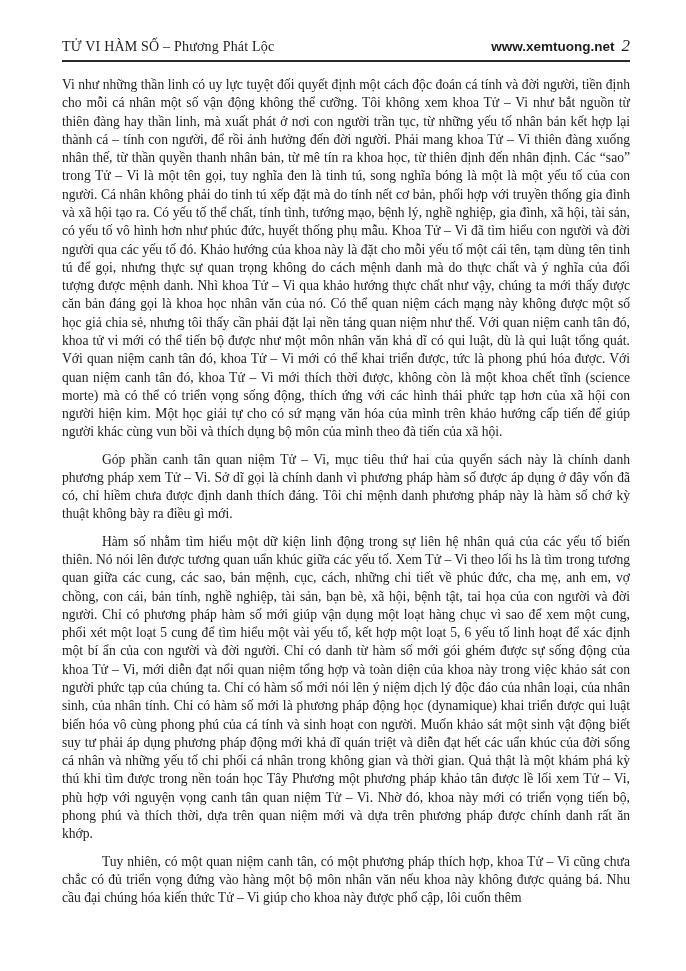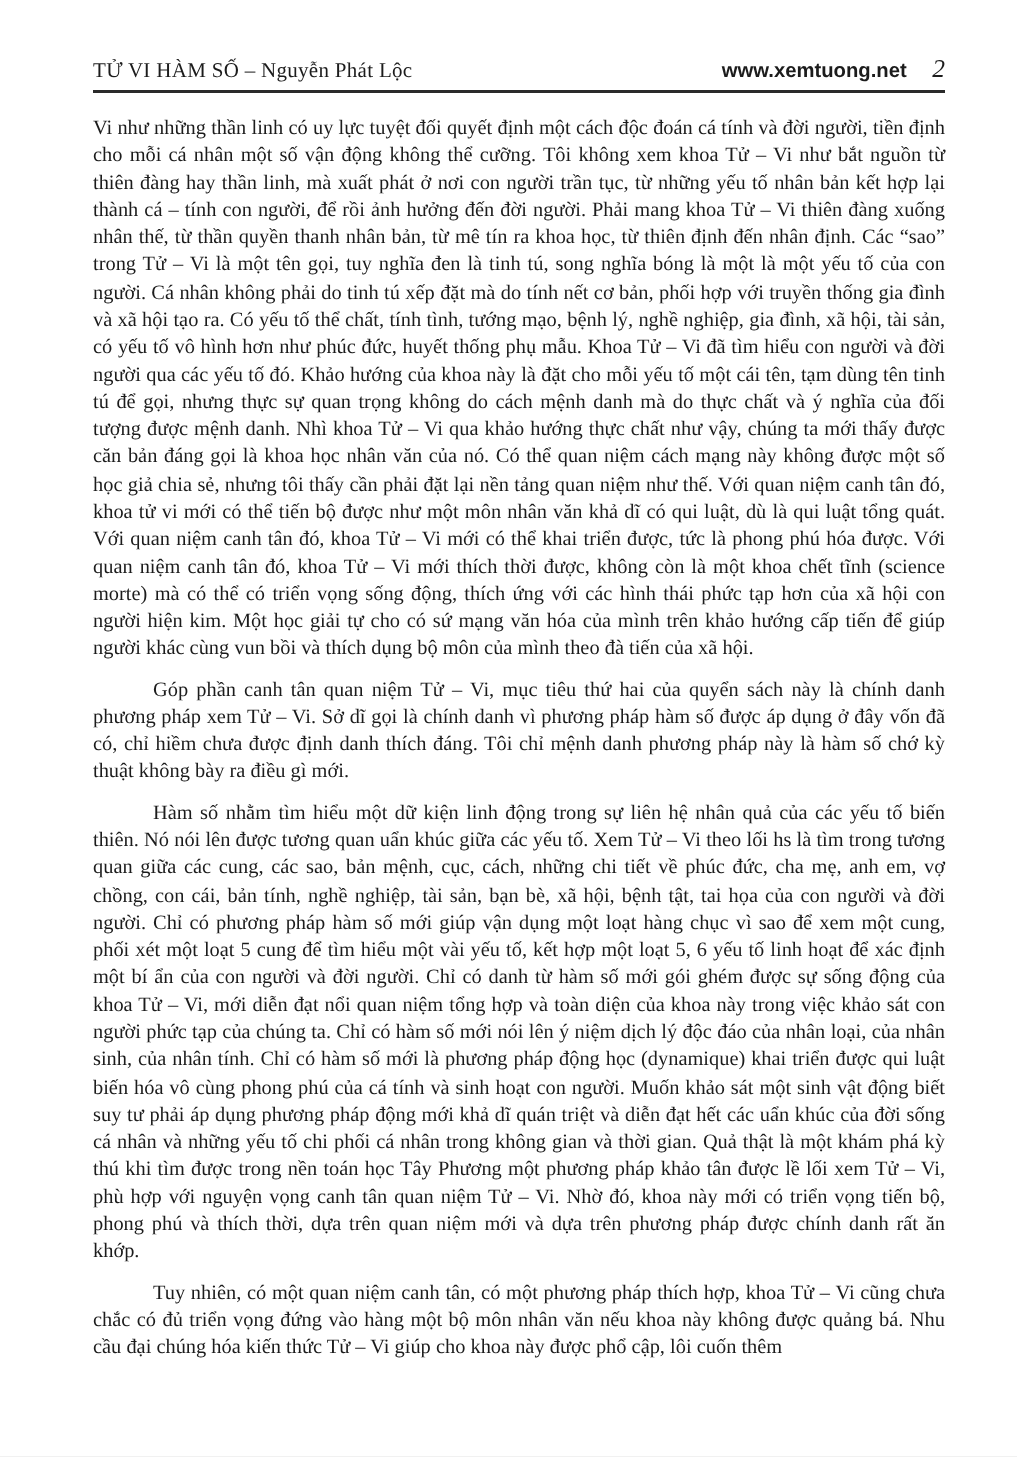--- a/index.html
+++ b/index.html
@@ -22,21 +22,21 @@
     padding-top: 36px;
     padding-bottom: 4px;
     border-bottom: 2px solid #2a2a2a;
   }
   .book-title {
     font-family: "Liberation Serif", serif;
     font-size: 14px;
     letter-spacing: 0.2px;
     white-space: nowrap;
   }
-  .header-right { display: flex; align-items: baseline; gap: 17px; }
+  .header-right { display: flex; align-items: baseline; gap: 7px; }
   .website {
     font-family: "Liberation Sans", sans-serif;
     font-weight: bold;
     font-size: 13.5px;
   }
   .page-number {
     font-style: italic;
     font-size: 17px;
   }
   .body-text {
@@ -50,21 +50,21 @@
     text-indent: 40px;
   }
   .body-text p.continuation { text-indent: 0; }
 </style>
 </head>
 <body>
 
 <div class="page">
 
   <div class="page-header">
-    <span class="book-title">TỬ VI HÀM SỐ – Nguyễn Phát Lộc</span>
+    <span class="book-title">TỬ VI HÀM SỐ – Phương Phát Lộc</span>
     <span class="header-right">
       <span class="website">www.xemtuong.net</span>
       <span class="page-number">2</span>
     </span>
   </div>
 
   <div class="body-text">
     <p class="continuation">Vi như những thần linh có uy lực tuyệt đối quyết định một cách độc đoán cá tính và đời người, tiền định cho mỗi cá nhân một số vận động không thể cưỡng. Tôi không xem khoa Tử – Vi như bắt nguồn từ thiên đàng hay thần linh, mà xuất phát ở nơi con người trần tục, từ những yếu tố nhân bản kết hợp lại thành cá – tính con người, để rồi ảnh hưởng đến đời người. Phải mang khoa Tử – Vi thiên đàng xuống nhân thế, từ thần quyền thanh nhân bản, từ mê tín ra khoa học, từ thiên định đến nhân định. Các “sao” trong Tử – Vi là một tên gọi, tuy nghĩa đen là tinh tú, song nghĩa bóng là một là một yếu tố của con người. Cá nhân không phải do tinh tú xếp đặt mà do tính nết cơ bản, phối hợp với truyền thống gia đình và xã hội tạo ra. Có yếu tố thể chất, tính tình, tướng mạo, bệnh lý, nghề nghiệp, gia đình, xã hội, tài sản, có yếu tố vô hình hơn như phúc đức, huyết thống phụ mẫu. Khoa Tử – Vi đã tìm hiểu con người và đời người qua các yếu tố đó. Khảo hướng của khoa này là đặt cho mỗi yếu tố một cái tên, tạm dùng tên tinh tú để gọi, nhưng thực sự quan trọng không do cách mệnh danh mà do thực chất và ý nghĩa của đối tượng được mệnh danh. Nhì khoa Tử – Vi qua khảo hướng thực chất như vậy, chúng ta mới thấy được căn bản đáng gọi là khoa học nhân văn của nó. Có thể quan niệm cách mạng này không được một số học giả chia sẻ, nhưng tôi thấy cần phải đặt lại nền tảng quan niệm như thế. Với quan niệm canh tân đó, khoa tử vi mới có thể tiến bộ được như một môn nhân văn khả dĩ có qui luật, dù là qui luật tổng quát. Với quan niệm canh tân đó, khoa Tử – Vi mới có thể khai triển được, tức là phong phú hóa được. Với quan niệm canh tân đó, khoa Tử – Vi mới thích thời được, không còn là một khoa chết tĩnh (science morte) mà có thể có triển vọng sống động, thích ứng với các hình thái phức tạp hơn của xã hội con người hiện kim. Một học giải tự cho có sứ mạng văn hóa của mình trên khảo hướng cấp tiến để giúp người khác cùng vun bồi và thích dụng bộ môn của mình theo đà tiến của xã hội.</p>
     <p>Góp phần canh tân quan niệm Tử – Vi, mục tiêu thứ hai của quyển sách này là chính danh phương pháp xem Tử – Vi. Sở dĩ gọi là chính danh vì phương pháp hàm số được áp dụng ở đây vốn đã có, chỉ hiềm chưa được định danh thích đáng. Tôi chỉ mệnh danh phương pháp này là hàm số chớ kỳ thuật không bày ra điều gì mới.</p>
     <p>Hàm số nhằm tìm hiểu một dữ kiện linh động trong sự liên hệ nhân quả của các yếu tố biến thiên. Nó nói lên được tương quan uẩn khúc giữa các yếu tố. Xem Tử – Vi theo lối hs là tìm trong tương quan giữa các cung, các sao, bản mệnh, cục, cách, những chi tiết về phúc đức, cha mẹ, anh em, vợ chồng, con cái, bản tính, nghề nghiệp, tài sản, bạn bè, xã hội, bệnh tật, tai họa của con người và đời người. Chỉ có phương pháp hàm số mới giúp vận dụng một loạt hàng chục vì sao để xem một cung, phối xét một loạt 5 cung để tìm hiểu một vài yếu tố, kết hợp một loạt 5, 6 yếu tố linh hoạt để xác định một bí ẩn của con người và đời người. Chỉ có danh từ hàm số mới gói ghém được sự sống động của khoa Tử – Vi, mới diễn đạt nổi quan niệm tổng hợp và toàn diện của khoa này trong việc khảo sát con người phức tạp của chúng ta. Chỉ có hàm số mới nói lên ý niệm dịch lý độc đáo của nhân loại, của nhân sinh, của nhân tính. Chỉ có hàm số mới là phương pháp động học (dynamique) khai triển được qui luật biến hóa vô cùng phong phú của cá tính và sinh hoạt con người. Muốn khảo sát một sinh vật động biết suy tư phải áp dụng phương pháp động mới khả dĩ quán triệt và diễn đạt hết các uẩn khúc của đời sống cá nhân và những yếu tố chi phối cá nhân trong không gian và thời gian. Quả thật là một khám phá kỳ thú khi tìm được trong nền toán học Tây Phương một phương pháp khảo tân được lề lối xem Tử – Vi, phù hợp với nguyện vọng canh tân quan niệm Tử – Vi. Nhờ đó, khoa này mới có triển vọng tiến bộ, phong phú và thích thời, dựa trên quan niệm mới và dựa trên phương pháp được chính danh rất ăn khớp.</p>

